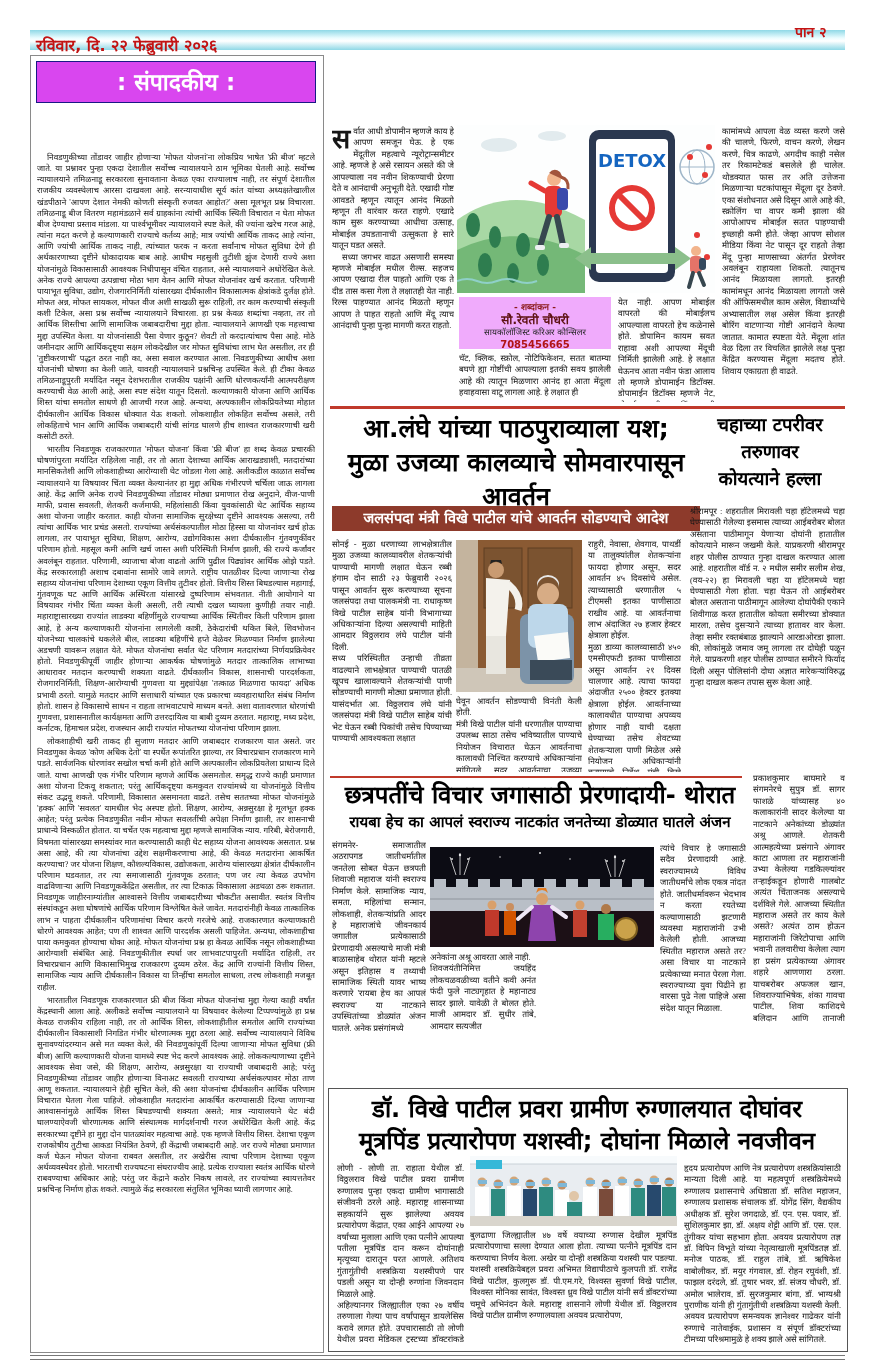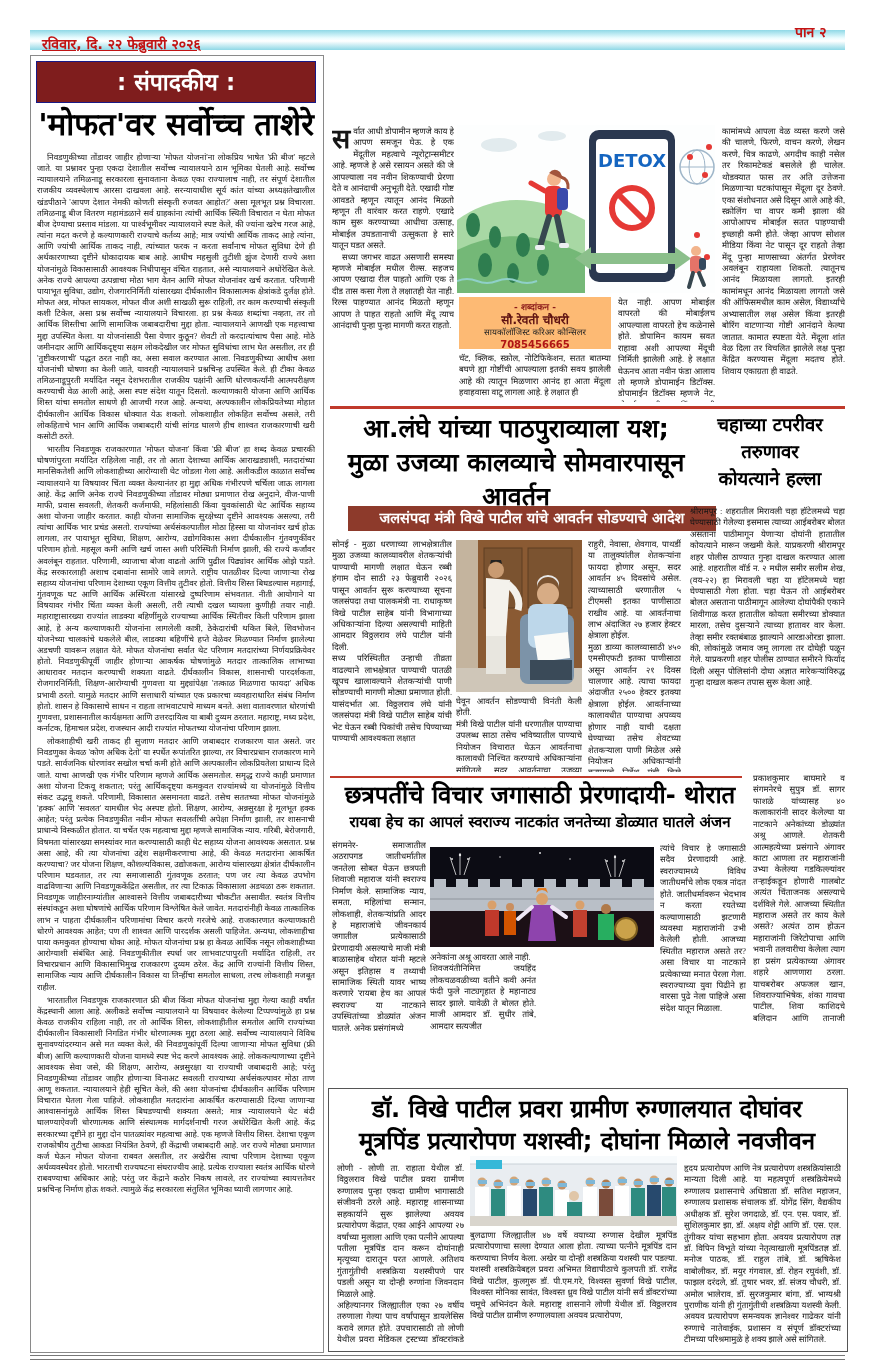--- a/index.html
+++ b/index.html
@@ -11,46 +11,45 @@
   .masthead{color:#d01215;font-weight:bold;font-family:"DejaVu Sans","Liberation Sans",sans-serif;
             text-align:center;letter-spacing:1px;text-shadow:0 0 0 #d01215;}
   .col{position:absolute;text-align:justify;font-size:8.4px;line-height:1.36;color:#161616;
        overflow:hidden;white-space:pre-line;}
   .para{text-indent:10px;margin:0 0 2px 0;}
   .hl{position:absolute;font-family:"DejaVu Sans","Liberation Sans",sans-serif;font-weight:700;
       color:#000;text-align:center;white-space:pre-line;}
   .rule-red{position:absolute;background:#c03a2b;height:2.5px;}
   .rule-gray{position:absolute;background:#777;height:1px;}
   .ed-box{border:1px solid #8a8a8a;}
-  .ed-label{background:#7f1d1d;border:1px solid #191985;color:#fff;text-align:center;
+  .ed-label{background:#d946ef;border:1px solid #191985;color:#fff;text-align:center;
             font-family:"DejaVu Sans","Liberation Sans",sans-serif;font-weight:bold;}
   .subhead-strip{background:#8d3a2b;color:#fff;text-align:center;
                  font-family:"DejaVu Sans","Liberation Sans",sans-serif;font-weight:bold;}
-  .byline-box{background:#fdba74;text-align:center;font-family:"DejaVu Sans","Liberation Sans",sans-serif;}
+  .byline-box{background:#f0abfc;text-align:center;font-family:"DejaVu Sans","Liberation Sans",sans-serif;}
   .byline-box .lbl{color:#8b1a1a;font-size:9px;font-weight:bold;margin-top:3px;}
   .byline-box .nm{color:#5d1111;font-size:12px;font-weight:bold;line-height:1.2;}
   .byline-box .tt{color:#222;font-size:8.5px;line-height:1.2;}
   .byline-box .ph{color:#b01515;font-size:10px;font-weight:bold;line-height:1.3;}
   .dropcap{float:left;font-size:27px;line-height:23px;font-weight:bold;margin:1px 3px 0 0;
            font-family:"DejaVu Sans","Liberation Sans",sans-serif;}
   .photo{position:absolute;overflow:hidden;}
   svg{display:block;}
 </style>
 </head>
 <body>
 
 <div class="page">
 
   <div class="abs band" style="left:30px;top:30px;width:815px;height:20px;"></div>
-  <div class="abs redtxt" style="left:42px;top:34px;font-size:14px;text-decoration:underline;">रविवार, दि. २२ फेब्रुवारी २०२६</div>
+  <div class="abs redtxt" style="left:36px;top:34px;font-size:16px;">रविवार, दि. २२ फेब्रुवारी २०२६</div>
   <div class="abs redtxt" style="left:795px;top:22px;width:50px;text-align:left;font-size:14px;">पान २</div>
 
   <div class="abs ed-box" style="left:30px;top:55px;width:292px;height:1296px;"></div>
   <div class="abs ed-label" style="left:36px;top:61px;width:278px;height:40px;line-height:40px;font-size:23px;">: संपादकीय :</div>
-  <div class="hl" style="left:33px;top:107px;width:286px;font-size:31px;line-height:1.15;">'मोफत'वर सर्वोच्च ताशेरे</div>
   <div class="col" style="left:37px;top:152px;width:278px;height:1194px;font-size:8.2px;line-height:1.36;white-space:normal;">
     <div class="para">निवडणुकीच्या तोंडावर जाहीर होणाऱ्या 'मोफत योजनां'ना लोकप्रिय भाषेत 'फ्री बीज' म्हटले जाते. या प्रश्नावर पुन्हा एकदा देशातील सर्वोच्च न्यायालयाने ठाम भूमिका घेतली आहे. सर्वोच्च न्यायालयाने तमिळनाडू सरकारला सुनावताना केवळ एका राज्यालाच नाही, तर संपूर्ण देशातील राजकीय व्यवस्थेलाच आरसा दाखवला आहे. सरन्यायाधीश सूर्य कांत यांच्या अध्यक्षतेखालील खंडपीठाने 'आपण देशात नेमकी कोणती संस्कृती रुजवत आहोत?' असा मूलभूत प्रश्न विचारला. तमिळनाडू बीज वितरण महामंडळाने सर्व ग्राहकांना त्यांची आर्थिक स्थिती विचारात न घेता मोफत बीज देण्याचा प्रस्ताव मांडला. या पार्श्वभूमीवर न्यायालयाने स्पष्ट केले, की ज्यांना खरेच गरज आहे, त्यांना मदत करणे हे कल्याणकारी राज्याचे कर्तव्य आहे; मात्र ज्यांची आर्थिक ताकद आहे त्यांना, आणि ज्यांची आर्थिक ताकद नाही, त्यांच्यात फरक न करता सर्वांनाच मोफत सुविधा देणे ही अर्थकारणाच्या दृष्टीने धोकादायक बाब आहे. आधीच महसुली तुटीशी झुंज देणारी राज्ये अशा योजनांमुळे विकासासाठी आवश्यक निधीपासून वंचित राहतात, असे न्यायालयाने अधोरेखित केले. अनेक राज्ये आपल्या उत्पन्नाचा मोठा भाग वेतन आणि मोफत योजनांवर खर्च करतात. परिणामी पायाभूत सुविधा, उद्योग, रोजगारनिर्मिती यांसारख्या दीर्घकालीन विकासात्मक क्षेत्रांकडे दुर्लक्ष होते. मोफत अन्न, मोफत सायकल, मोफत वीज अशी साखळी सुरू राहिली, तर काम करण्याची संस्कृती कशी टिकेल, असा प्रश्न सर्वोच्च न्यायालयाने विचारला. हा प्रश्न केवळ शब्दांचा नव्हता, तर तो आर्थिक शिस्तीचा आणि सामाजिक जबाबदारीचा मुद्दा होता. न्यायालयाने आणखी एक महत्त्वाचा मुद्दा उपस्थित केला. या योजनांसाठी पैसा येणार कुठून? शेवटी तो करदात्यांचाच पैसा आहे. मोठे जमीनदार आणि आर्थिकदृष्ट्या सक्षम लोकदेखील जर मोफत सुविधांचा लाभ घेत असतील, तर ही 'तुष्टीकरणाची' पद्धत ठरत नाही का, असा सवाल करण्यात आला. निवडणुकीच्या आधीच अशा योजनांची घोषणा का केली जाते, यावरही न्यायालयाने प्रश्नचिन्ह उपस्थित केले. ही टीका केवळ तमिळनाडूपुरती मर्यादित नसून देशभरातील राजकीय पक्षांनी आणि धोरणकर्त्यांनी आत्मपरीक्षण करण्याची वेळ आली आहे, असा स्पष्ट संदेश यातून दिसतो. कल्याणकारी योजना आणि आर्थिक शिस्त यांचा समतोल साधणे ही आजची गरज आहे. अन्यथा, अल्पकालीन लोकप्रियतेच्या मोहात दीर्घकालीन आर्थिक विकास धोक्यात येऊ शकतो. लोकशाहीत लोकहित सर्वोच्च असले, तरी लोकहिताचे भान आणि आर्थिक जबाबदारी यांची सांगड घालणे हीच शाश्वत राजकारणाची खरी कसोटी ठरते.</div>
     <div class="para">भारतीय निवडणूक राजकारणात 'मोफत योजना' किंवा 'फ्री बीज' हा शब्द केवळ प्रचारकी घोषणांपुरता मर्यादित राहिलेला नाही, तर तो आता देशाच्या आर्थिक आराखड्याशी, मतदारांच्या मानसिकतेशी आणि लोकशाहीच्या आरोग्याशी थेट जोडला गेला आहे. अलीकडील काळात सर्वोच्च न्यायालयाने या विषयावर चिंता व्यक्त केल्यानंतर हा मुद्दा अधिक गंभीरपणे चर्चिला जाऊ लागला आहे. केंद्र आणि अनेक राज्ये निवडणुकीच्या तोंडावर मोठ्या प्रमाणात रोख अनुदाने, वीज-पाणी माफी, प्रवास सवलती, शेतकरी कर्जमाफी, महिलांसाठी किंवा युवकांसाठी थेट आर्थिक सहाय्य अशा योजना जाहीर करतात. काही योजना सामाजिक सुरक्षेच्या दृष्टीने आवश्यक असल्या, तरी त्यांचा आर्थिक भार प्रचंड असतो. राज्यांच्या अर्थसंकल्पातील मोठा हिस्सा या योजनांवर खर्च होऊ लागला, तर पायाभूत सुविधा, शिक्षण, आरोग्य, उद्योगविकास अशा दीर्घकालीन गुंतवणुकींवर परिणाम होतो. महसूल कमी आणि खर्च जास्त अशी परिस्थिती निर्माण झाली, की राज्ये कर्जांवर अवलंबून राहतात. परिणामी, व्याजाचा बोजा वाढतो आणि पुढील पिढ्यांवर आर्थिक ओझे पडते. केंद्र सरकारलाही अशाच दबावांना सामोरे जावे लागते. राष्ट्रीय पातळीवर दिल्या जाणाऱ्या रोख सहाय्य योजनांचा परिणाम देशाच्या एकूण वित्तीय तुटीवर होतो. वित्तीय शिस्त बिघडल्यास महागाई, गुंतवणूक घट आणि आर्थिक अस्थिरता यांसारखे दुष्परिणाम संभवतात. नीती आयोगाने या विषयावर गंभीर चिंता व्यक्त केली असली, तरी त्याची दखल घ्यायला कुणीही तयार नाही. महाराष्ट्रासारख्या राज्यांत लाडक्या बहिणींमुळे राज्याच्या आर्थिक स्थितीवर किती परिणाम झाला आहे, हे अन्य कल्याणकारी योजनांना लागलेली कात्री, ठेकेदारांची थकित बिले, शिवभोजन योजनेच्या चालकांचे थकलेले बील, लाडक्या बहिणींचे हप्ते वेळेवर मिळण्यात निर्माण झालेल्या अडचणी यावरून लक्षात येते. मोफत योजनांचा सर्वात थेट परिणाम मतदारांच्या निर्णयप्रक्रियेवर होतो. निवडणुकीपूर्वी जाहीर होणाऱ्या आकर्षक घोषणांमुळे मतदार तात्कालिक लाभाच्या आधारावर मतदान करण्याची शक्यता वाढते. दीर्घकालीन विकास, शासनाची पारदर्शकता, रोजगारनिर्मिती, शिक्षण-आरोग्याची गुणवत्ता या मुद्द्यांपेक्षा 'तत्काळ मिळणारा फायदा' अधिक प्रभावी ठरतो. यामुळे मतदार आणि सत्ताधारी यांच्यात एक प्रकारचा व्यवहाराधारित संबंध निर्माण होतो. शासन हे विकासाचे साधन न राहता लाभवाटपाचे माध्यम बनते. अशा वातावरणात धोरणांची गुणवत्ता, प्रशासनातील कार्यक्षमता आणि उत्तरदायित्व या बाबी दुय्यम ठरतात. महाराष्ट्र, मध्य प्रदेश, कर्नाटक, हिमाचल प्रदेश, राजस्थान आदी राज्यांत मोफतच्या योजनांचा परिणाम झाला.</div>
     <div class="para">लोकशाहीची खरी ताकद ही सुजाण मतदार आणि जबाबदार राजकारण यात असते. जर निवडणुका केवळ 'कोण अधिक देतो' या स्पर्धेत रूपांतरित झाल्या, तर विचारप्रधान राजकारण मागे पडते. सार्वजनिक धोरणांवर सखोल चर्चा कमी होते आणि अल्पकालीन लोकप्रियतेला प्राधान्य दिले जाते. याचा आणखी एक गंभीर परिणाम म्हणजे आर्थिक असमतोल. समृद्ध राज्ये काही प्रमाणात अशा योजना टिकवू शकतात; परंतु आर्थिकदृष्ट्या कमकुवत राज्यांमध्ये या योजनांमुळे वित्तीय संकट उद्भवू शकते. परिणामी, विकासात असमानता वाढते. तसेच सततच्या मोफत योजनांमुळे 'हक्क' आणि 'सवलत' यामधील भेद अस्पष्ट होतो. शिक्षण, आरोग्य, अन्नसुरक्षा हे मूलभूत हक्क आहेत; परंतु प्रत्येक निवडणुकीत नवीन मोफत सवलतींची अपेक्षा निर्माण झाली, तर शासनाची प्राधान्ये विस्कळीत होतात. या चर्चेत एक महत्वाचा मुद्दा म्हणजे सामाजिक न्याय. गरिबी, बेरोजगारी, विषमता यांसारख्या समस्यांवर मात करण्यासाठी काही थेट सहाय्य योजना आवश्यक असतात. प्रश्न असा आहे, की त्या योजनांचा उद्देश सक्षमीकरणाचा आहे, की केवळ मतदारांना आकर्षित करण्याचा? जर योजना शिक्षण, कौशल्यविकास, उद्योजकता, आरोग्य यांसारख्या क्षेत्रांत दीर्घकालीन परिणाम घडवतात, तर त्या समाजासाठी गुंतवणूक ठरतात; पण जर त्या केवळ उपभोग वाढविणाऱ्या आणि निवडणूककेंद्रित असतील, तर त्या टिकाऊ विकासाला अडथळा ठरू शकतात. निवडणूक जाहीरनाम्यांतील आश्वासने वित्तीय जबाबदारीच्या चौकटीत असावीत. स्वतंत्र वित्तीय संस्थांकडून अशा घोषणांचे आर्थिक परिणाम विश्लेषित केले जावेत. मतदारांनीही केवळ तात्कालिक लाभ न पाहता दीर्घकालीन परिणामांचा विचार करणे गरजेचे आहे. राजकारणात कल्याणकारी धोरणे आवश्यक आहेत; पण ती शाश्वत आणि पारदर्शक असली पाहिजेत. अन्यथा, लोकशाहीचा पाया कमकुवत होण्याचा धोका आहे. मोफत योजनांचा प्रश्न हा केवळ आर्थिक नसून लोकशाहीच्या आरोग्याशी संबंधित आहे. निवडणुकीतील स्पर्धा जर लाभवाटपापुरती मर्यादित राहिली, तर विचारप्रधान आणि विकासाभिमुख राजकारण दुय्यम ठरेल. केंद्र आणि राज्यांनी वित्तीय शिस्त, सामाजिक न्याय आणि दीर्घकालीन विकास या तिन्हींचा समतोल साधला, तरच लोकशाही मजबूत राहील.</div>
     <div class="para">भारतातील निवडणूक राजकारणात फ्री बीज किंवा मोफत योजनांचा मुद्दा गेल्या काही वर्षांत केंद्रस्थानी आला आहे. अलीकडे सर्वोच्च न्यायालयाने या विषयावर केलेल्या टिप्पण्यांमुळे हा प्रश्न केवळ राजकीय राहिला नाही, तर तो आर्थिक शिस्त, लोकशाहीतील समतोल आणि राज्यांच्या दीर्घकालीन विकासाशी निगडित गंभीर धोरणात्मक मुद्दा ठरला आहे. सर्वोच्च न्यायालयाने विविध सुनावण्यांदरम्यान असे मत व्यक्त केले, की निवडणुकांपूर्वी दिल्या जाणाऱ्या मोफत सुविधा (फ्री बीज) आणि कल्याणकारी योजना यामध्ये स्पष्ट भेद करणे आवश्यक आहे. लोककल्याणाच्या दृष्टीने आवश्यक सेवा जसे, की शिक्षण, आरोग्य, अन्नसुरक्षा या राज्याची जबाबदारी आहे; परंतु निवडणुकीच्या तोंडावर जाहीर होणाऱ्या विनाअट सवलती राज्याच्या अर्थसंकल्पावर मोठा ताण आणू शकतात. न्यायालयाने हेही सूचित केले, की अशा योजनांचा दीर्घकालीन आर्थिक परिणाम विचारात घेतला गेला पाहिजे. लोकशाहीत मतदारांना आकर्षित करण्यासाठी दिल्या जाणाऱ्या आश्वासनांमुळे आर्थिक शिस्त बिघडण्याची शक्यता असते; मात्र न्यायालयाने थेट बंदी घालण्याऐवजी धोरणात्मक आणि संस्थात्मक मार्गदर्शनाची गरज अधोरेखित केली आहे. केंद्र सरकारच्या दृष्टीने हा मुद्दा दोन पातळ्यांवर महत्वाचा आहे. एक म्हणजे वित्तीय शिस्त. देशाचा एकूण राजकोषीय तुटीचा आकडा नियंत्रित ठेवणे, ही केंद्राची जबाबदारी आहे. जर राज्ये मोठ्या प्रमाणात कर्ज घेऊन मोफत योजना राबवत असतील, तर अखेरीस त्याचा परिणाम देशाच्या एकूण अर्थव्यवस्थेवर होतो. भारताची राज्यघटना संघराज्यीय आहे. प्रत्येक राज्याला स्वतंत्र आर्थिक धोरणे राबवण्याचा अधिकार आहे; परंतु जर केंद्राने कठोर निकष लावले, तर राज्यांच्या स्वायत्ततेवर प्रश्नचिन्ह निर्माण होऊ शकते. त्यामुळे केंद्र सरकारला संतुलित भूमिका घ्यावी लागणार आहे.</div>
   </div>
 
 
   <div class="col" style="left:332px;top:126px;width:122px;height:276px;white-space:normal;">
     <div>
@@ -131,21 +130,21 @@
     <div class="ph">7085456665</div>
   </div>
 
   <div class="col" style="left:459px;top:353px;width:152px;height:49px;">चॅट, क्लिक, स्क्रोल, नोटिफिकेशन, सतत बातम्या बघणे ह्या गोष्टींची आपल्याला इतकी सवय झालेली आहे की त्यातून मिळणारा आनंद हा आता मेंदूला हवाहवासा वाटू लागला आहे. हे लक्षात ही</div>
   <div class="col" style="left:618px;top:297px;width:97px;height:105px;">येत नाही. आपण मोबाईल वापरतो की मोबाईलच आपल्याला वापरतो हेच कळेनासे होते. डोपामिन कायम स्रवत राहावा अशी आपल्या मेंदूची निर्मिती झालेली आहे. हे लक्षात घेऊनच आता नवीन फंडा आलाय तो म्हणजे डोपामाईन डिटॉक्स. डोपामाईन डिटॉक्स म्हणजे नेट, मोबाईल काही तास किंवा काही दिवस स्वतः पासून बाजूला ठेवणे. अति</div>
   <div class="col" style="left:722px;top:126px;width:123px;height:276px;">कामांमध्ये आपला वेळ व्यस्त करणे जसे की चालणे, फिरणे, वाचन करणे, लेखन करणे, चित्र काढणे, अगदीच काही नसेल तर रिकामटेकडं बसलेले ही चालेल. थोडक्यात फास तर अति उत्तेजना मिळणाऱ्या घटकांपासून मेंदूला दूर ठेवणे. एका संशोधनात असे दिसून आले आहे की, स्क्रोलिंग चा वापर कमी झाला की आपोआपच मोबाईल सतत पाहण्याची इच्छाही कमी होते. जेव्हा आपण सोशल मीडिया किंवा नेट पासून दूर राहतो तेव्हा मेंदू पुन्हा माणसाच्या अंतर्गत प्रेरणेवर अवलंबून राहायला शिकतो. त्यातूनच आनंद मिळायला लागतो. इतरही कामांमधून आनंद मिळायला लागतो जसे की ऑफिसमधील काम असेल, विद्यार्थ्यांचे अभ्यासातील लक्ष असेल किंवा इतरही बोरिंग वाटणाऱ्या गोष्टी आनंदाने केल्या जातात. कामात स्पष्टता येते. मेंदूला शांत वेळ दिला तर विचलित झालेले लक्ष पुन्हा केंद्रित करण्यास मेंदूला मदतच होते. शिवाय एकाग्रता ही वाढते.</div>
 
   <div class="rule-red" style="left:330px;top:406px;width:515px;"></div>
   <div class="hl" style="left:330px;top:412px;width:372px;font-size:25px;line-height:1.35;">आ.लंघे यांच्या पाठपुराव्याला यश;
 मुळा उजव्या कालव्याचे सोमवारपासून आवर्तन</div>
-  <div class="abs subhead-strip" style="left:332px;top:506px;width:368px;height:25px;line-height:25px;font-size:14.5px;margin-left:16px;">जलसंपदा मंत्री विखे पाटील यांचे आवर्तन सोडण्याचे आदेश</div>
+  <div class="abs subhead-strip" style="left:332px;top:506px;width:368px;height:25px;line-height:25px;font-size:14.5px;">जलसंपदा मंत्री विखे पाटील यांचे आवर्तन सोडण्याचे आदेश</div>
 
   <div class="col" style="left:332px;top:539px;width:120px;height:233px;">सोनई - मुळा धरणाच्या लाभक्षेत्रातील मुळा उजव्या कालव्यावरील शेतकऱ्यांची पाण्याची मागणी लक्षात घेऊन रब्बी हंगाम दोन साठी २३ फेब्रुवारी २०२६ पासून आवर्तन सुरू करण्याच्या सूचना जलसंपदा तथा पालकमंत्री ना. राधाकृष्ण विखे पाटील साहेब यांनी विभागाच्या अधिकाऱ्यांना दिल्या असल्याची माहिती आमदार विठ्ठलराव लंघे पाटील यांनी दिली.
 सध्य परिस्थितीत उन्हाची तीव्रता वाढल्याने लाभक्षेत्रात पाण्याची पातळी खूपच खालावल्याने शेतकऱ्यांची पाणी सोडण्याची मागणी मोठ्या प्रमाणात होती. यासंदर्भात आ. विठ्ठलराव लंघे यांनी जलसंपदा मंत्री विखे पाटील साहेब यांची भेट घेऊन रब्बी पिकांची तसेच पिण्याच्या पाण्याची आवश्यकता लक्षात</div>
 
   <div class="photo" style="left:456px;top:540px;width:126px;height:152px;">
     <svg width="126" height="152" viewBox="0 0 126 152">
       <rect width="126" height="152" fill="#8a5a33"></rect>
       <rect x="0" y="0" width="22" height="152" fill="#c4b49e"></rect>
       <rect x="28" y="8" width="38" height="60" fill="#7b5330" stroke="#5f3f22"></rect>
       <rect x="72" y="8" width="44" height="60" fill="#7b5330" stroke="#5f3f22"></rect>

